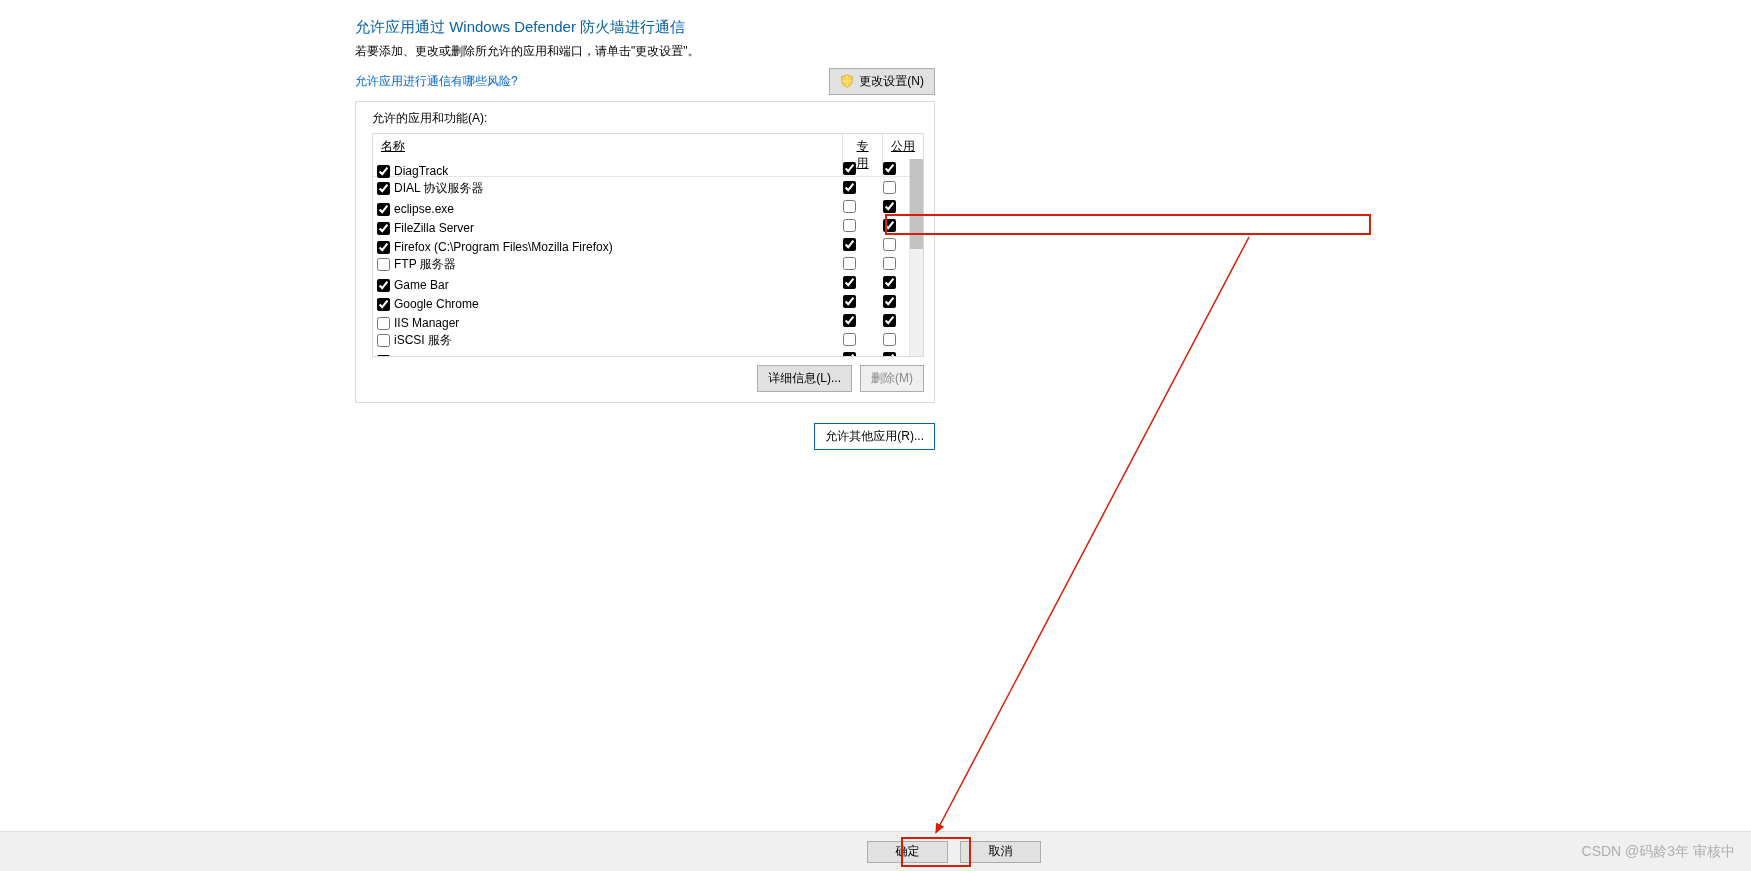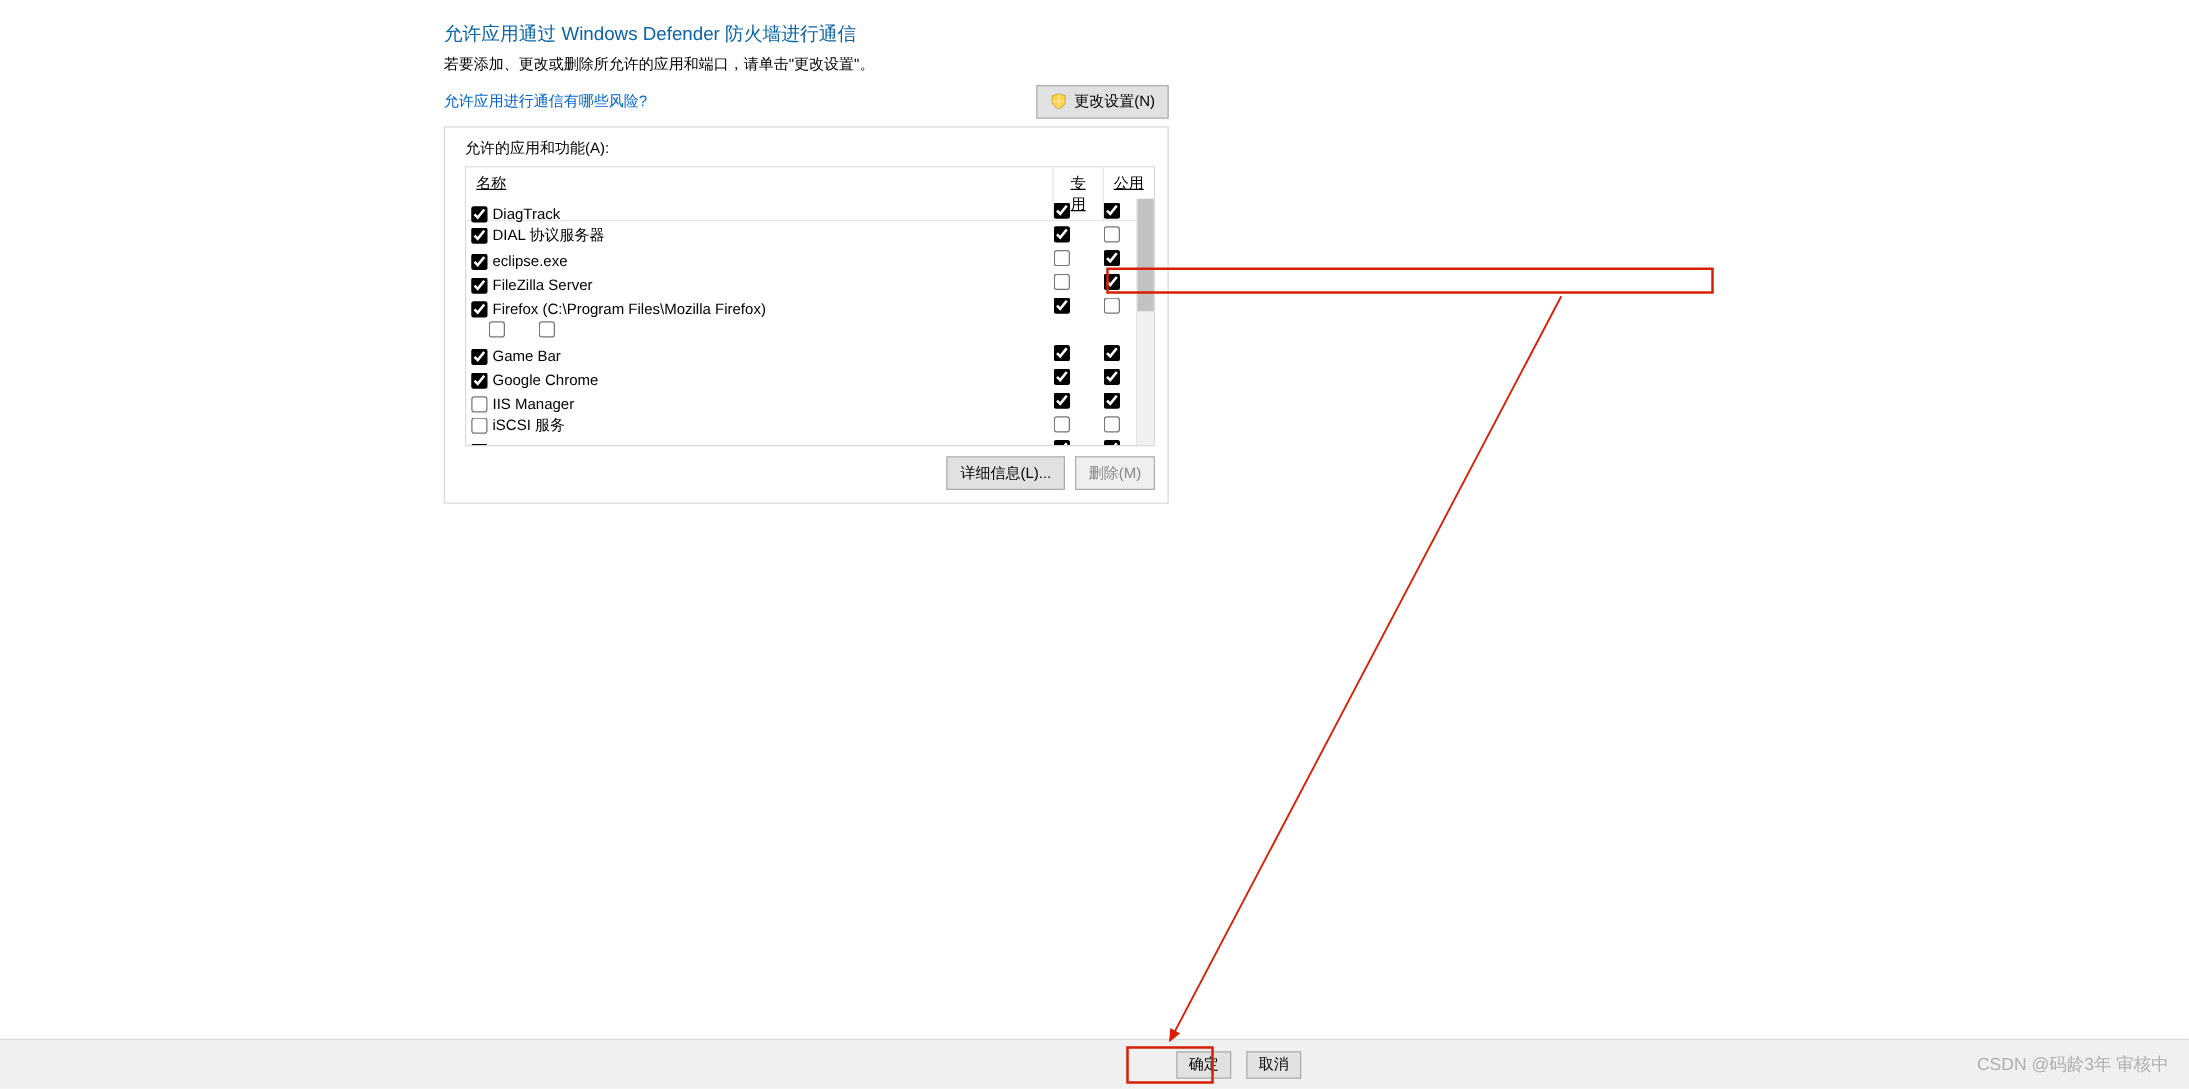--- a/index.html
+++ b/index.html
@@ -166,21 +166,21 @@
     background: #f0f0f0;
     display: flex;
     align-items: center;
     justify-content: flex-end;
     padding-right: 710px;
     gap: 12px;
   }
   .footer-btn {
     border: 1px solid #adadad;
     background: #e1e1e1;
-    width: 44px;
+    width: 81px;
     height: 22px;
     font-size: 12px;
     font-family: inherit;
     cursor: pointer;
   }
   .ok-highlight {
     position: absolute;
     border: 2px solid #d81f06;
     pointer-events: none;
     z-index: 25;
@@ -260,20 +260,24 @@
             </div>
             <div class="lv-row" id="row-4">
               <div class="cell-name">
                 <input type="checkbox" checked="" style="">
                 <span>Firefox (C:\Program Files\Mozilla Firefox)</span>
               </div>
               <div class="cell-cb"><input type="checkbox" checked="" style=""></div>
               <div class="cell-cb"><input type="checkbox" style=""></div>
             </div>
             <div class="lv-row" id="row-5">
+              <div class="cell-name">
+                <input type="checkbox" style="">
+                <span>FTP 服务器</span>
+              </div>
               <div class="cell-cb"><input type="checkbox" style=""></div>
               <div class="cell-cb"><input type="checkbox" style=""></div>
             </div>
             <div class="lv-row" id="row-6">
               <div class="cell-name">
                 <input type="checkbox" checked="" style="">
                 <span>Game Bar</span>
               </div>
               <div class="cell-cb"><input type="checkbox" checked="" style=""></div>
               <div class="cell-cb"><input type="checkbox" checked="" style=""></div>
@@ -315,20 +319,23 @@
           <div class="scroll-thumb"></div>
         </div>
       </div>
 
       <div class="below-buttons">
         <button class="btn">详细信息(L)...</button>
         <button class="btn disabled" disabled="">删除(M)</button>
       </div>
     </div>
 
+    <div class="allow-other">
+      <button class="btn">允许其他应用(R)...</button>
+    </div>
   </div>
 </div>
 
 <div class="footer-bar">
   <button class="footer-btn" id="ok-btn">确定</button>
   <button class="footer-btn" id="cancel-btn">取消</button>
 </div>
 
 <div class="watermark">CSDN @码龄3年  审核中</div>
 

